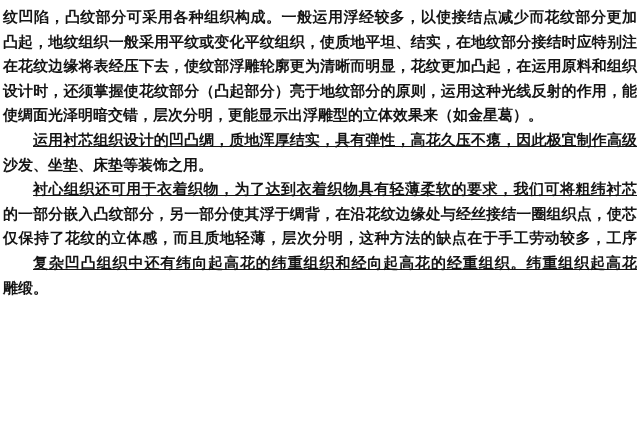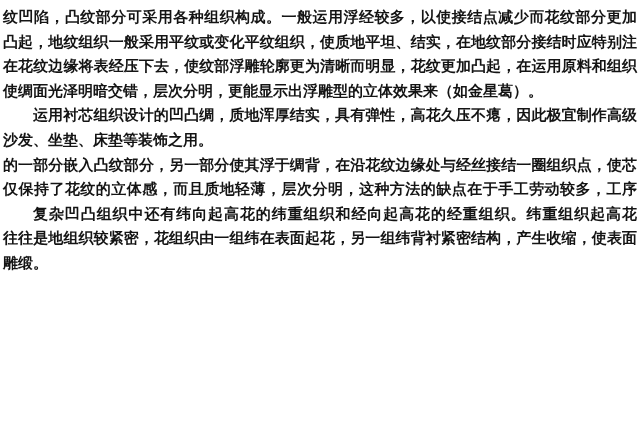--- a/index.html
+++ b/index.html
@@ -28,32 +28,34 @@
   .line {
     text-align: justify;
     text-align-last: justify;
     white-space: nowrap;
   }
   .line.para-end {
     text-align-last: left;
   }
   .line.indent {
     text-indent: 2em;
+    text-decoration: underline;
   }
 </style>
 </head>
 <body style="background: rgb(255, 255, 255);">
 
 <div class="page">
   <div class="text-block" style="color: rgb(20, 20, 20);">
       <div class="line">纹凹陷，凸纹部分可采用各种组织构成。一般运用浮经较多，以使接结点减少而花纹部分更加</div>
       <div class="line">凸起，地纹组织一般采用平纹或变化平纹组织，使质地平坦、结实，在地纹部分接结时应特别注</div>
       <div class="line">在花纹边缘将表经压下去，使纹部浮雕轮廓更为清晰而明显，花纹更加凸起，在运用原料和组织</div>
+      <div class="line">设计时，还须掌握使花纹部分（凸起部分）亮于地纹部分的原则，运用这种光线反射的作用，能</div>
       <div class="line para-end">使绸面光泽明暗交错，层次分明，更能显示出浮雕型的立体效果来（如金星葛）。</div>
       <div class="line indent">运用衬芯组织设计的凹凸绸，质地浑厚结实，具有弹性，高花久压不瘪，因此极宜制作高级</div>
       <div class="line para-end">沙发、坐垫、床垫等装饰之用。</div>
+      <div class="line indent">衬心组织还可用于衣着织物，为了达到衣着织物具有轻薄柔软的要求，我们可将粗纬衬芯</div>
       <div class="line">的一部分嵌入凸纹部分，另一部分使其浮于绸背，在沿花纹边缘处与经丝接结一圈组织点，使芯</div>
       <div class="line">仅保持了花纹的立体感，而且质地轻薄，层次分明，这种方法的缺点在于手工劳动较多，工序</div>
       <div class="line indent">复杂凹凸组织中还有纬向起高花的纬重组织和经向起高花的经重组织。纬重组织起高花</div>
-      <div class="line">往往是地组织较紧密，花组织由一组纬在表面起花，另一组纬背衬紧密结构，产生收缩，使表面</div>
       <div class="line para-end">雕缎。</div>
     </div>
 </div>
 
 </body></html>

